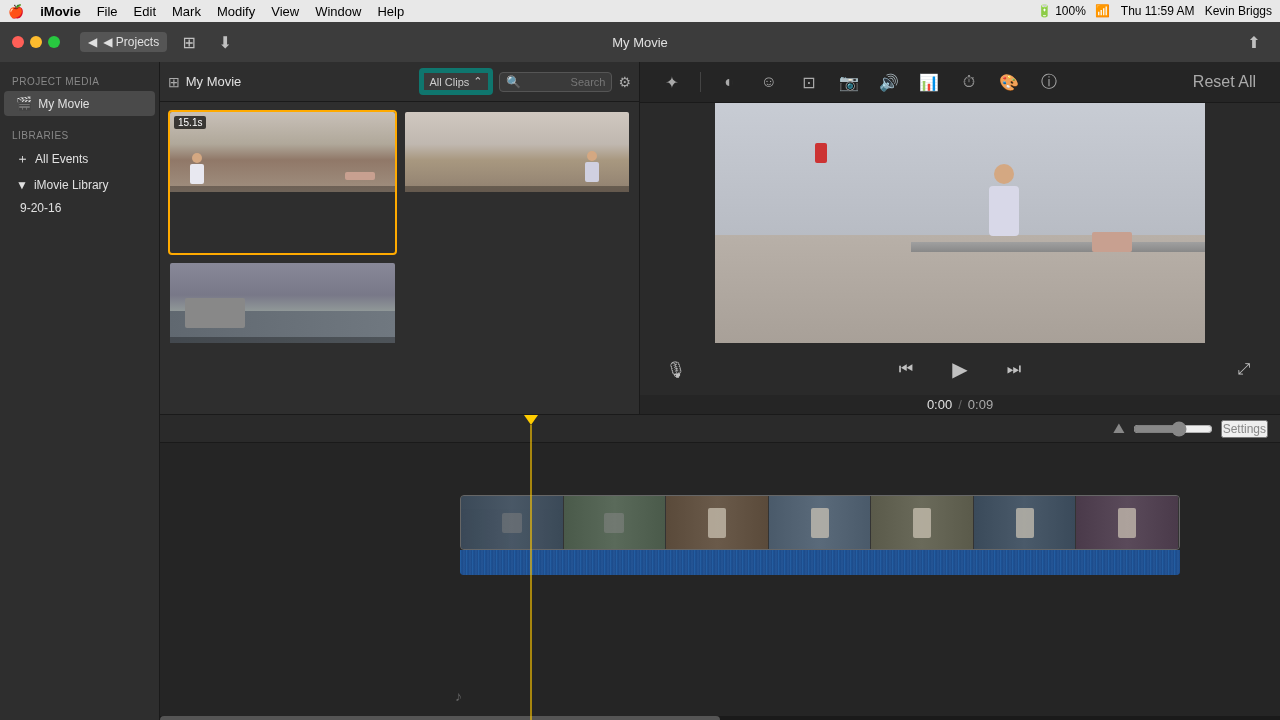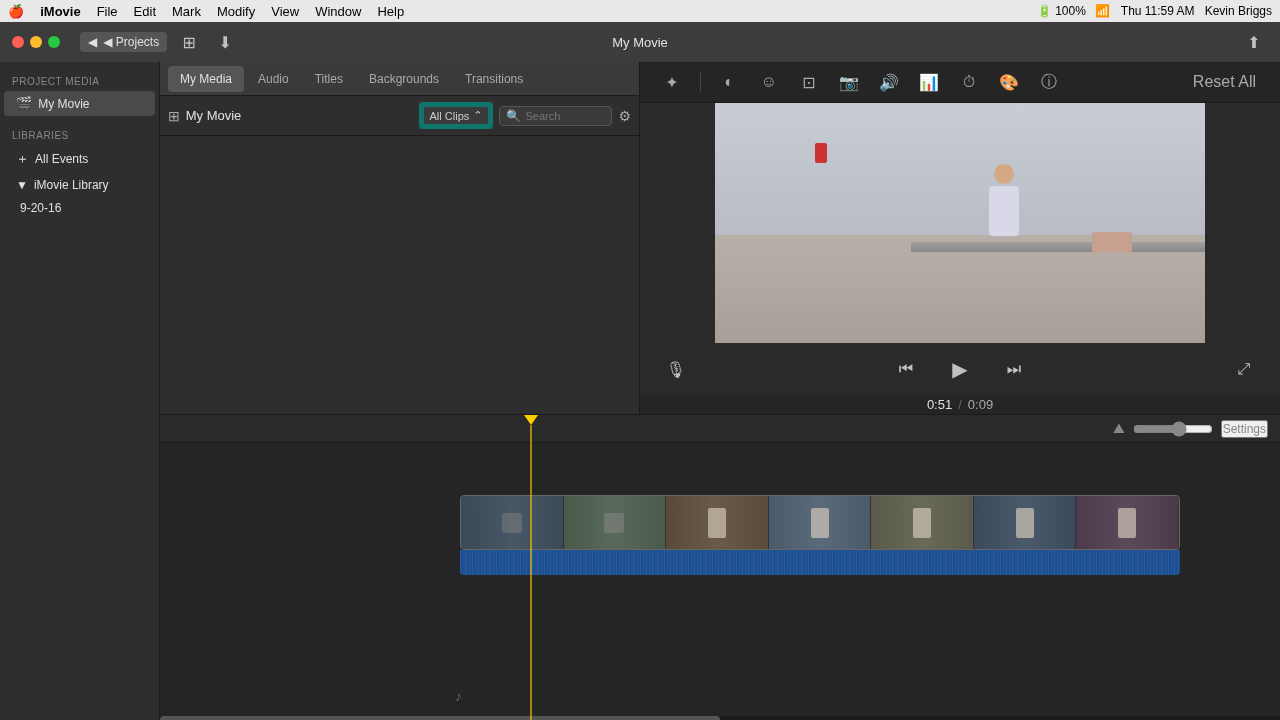--- a/index.html
+++ b/index.html
@@ -224,20 +224,21 @@
       padding: 2px 6px;
       gap: 4px;
     }
     .search-input {
       background: none;
       border: none;
       color: #ccc;
       font-size: 11px;
       outline: none;
       width: 80px;
+      text-align: right;
     }
     .search-input::placeholder { color: #777; }
     .settings-btn {
       background: none;
       border: none;
       color: #aaa;
       cursor: pointer;
       font-size: 14px;
     }
 
@@ -624,42 +625,67 @@
       <span>9-20-16</span>
     </div>
   </div>
 
   <div style="flex:1; display:flex; flex-direction:column; position:relative;">
 
     <div style="display:flex; flex:1; max-height: 390px;">
 
       <div class="content-area">
 
-        <div class="tab-bar">
-          <div class="tab active">My Media</div>
-          <div class="tab">Audio</div>
-          <div class="tab">Titles</div>
-          <div class="tab">Backgrounds</div>
-          <div class="tab">Transitions</div>
-        </div>
 
         <div class="media-header">
           <button class="grid-toggle-btn">⊞</button>
           <span class="media-header-title">My Movie</span>
           <div class="dropdown-selector">
             <span>All Clips</span>
             <span>⌃</span>
           </div>
           <div class="search-box">
             <span style="color:#777; font-size:12px;">🔍</span>
             <input class="search-input" type="text" placeholder="Search" style="">
           </div>
           <button class="settings-btn">⚙</button>
         </div>
 
+        <div class="clips-grid">
+
+          <div class="clip-thumb selected">
+            <div class="clip-img scene-office-1">
+
+              <div style="position:absolute; bottom:8px; left:20px;">
+                <div class="cp-head"></div>
+                <div class="cp-body"></div>
+              </div>
+              <div style="position:absolute; bottom:12px; right:20px; width:30px; height:8px; background:#c8a090; border-radius:2px;"></div>
+            </div>
+            <div class="clip-duration">15.1s</div>
+          </div>
+
+          <div class="clip-thumb">
+            <div class="clip-img scene-office-2">
+              <div style="position:absolute; bottom:10px; right:30px;">
+                <div class="cp-head"></div>
+                <div class="cp-body" style="background:#d0d0e0;"></div>
+              </div>
+            </div>
+          </div>
+
+          <div class="clip-thumb">
+            <div class="clip-img scene-office-3">
+
+              <div style="position:absolute; bottom:0; left:0; right:0; height:40%; background: linear-gradient(90deg, #606870, #707880);"></div>
+              <div style="position:absolute; bottom:15px; left:15px; width:60px; height:30px; background:#888; border-radius:2px;"></div>
+            </div>
+          </div>
+
+        </div>
       </div>
 
       <div class="preview-panel">
 
         <div class="preview-toolbar">
           <button class="toolbar-icon" title="Magic Wand">✦</button>
           <div class="toolbar-separator"></div>
           <button class="toolbar-icon" title="Color Correction">◐</button>
           <button class="toolbar-icon" title="Face">☺</button>
           <button class="toolbar-icon" title="Crop">⊡</button>
@@ -697,21 +723,21 @@
 
         <div class="playback-controls">
           <button class="ctrl-btn mic-btn" title="Record Voiceover">🎙</button>
           <button class="ctrl-btn" title="Skip to Beginning">⏮</button>
           <button class="ctrl-btn play-btn" title="Play/Pause">▶</button>
           <button class="ctrl-btn" title="Skip to End">⏭</button>
           <button class="ctrl-btn fullscreen-btn" title="Fullscreen">⤢</button>
         </div>
 
         <div style="display:flex; justify-content:center; align-items:center; padding: 2px 0; background: #252525; font-size:13px; color:#aaa;">
-          <span style="color:#e0e0e0;">0:51</span>
+          <span style="color:#e0e0e0;">0:00</span>
           <span style="margin: 0 6px; color: #666;">/</span>
           <span>0:09</span>
         </div>
 
       </div>
     </div>
 
     <div style="flex:1; background:#252525; border-top:1px solid #1a1a1a; position:relative; min-height:310px;">
 
       <div class="timeline-header">

